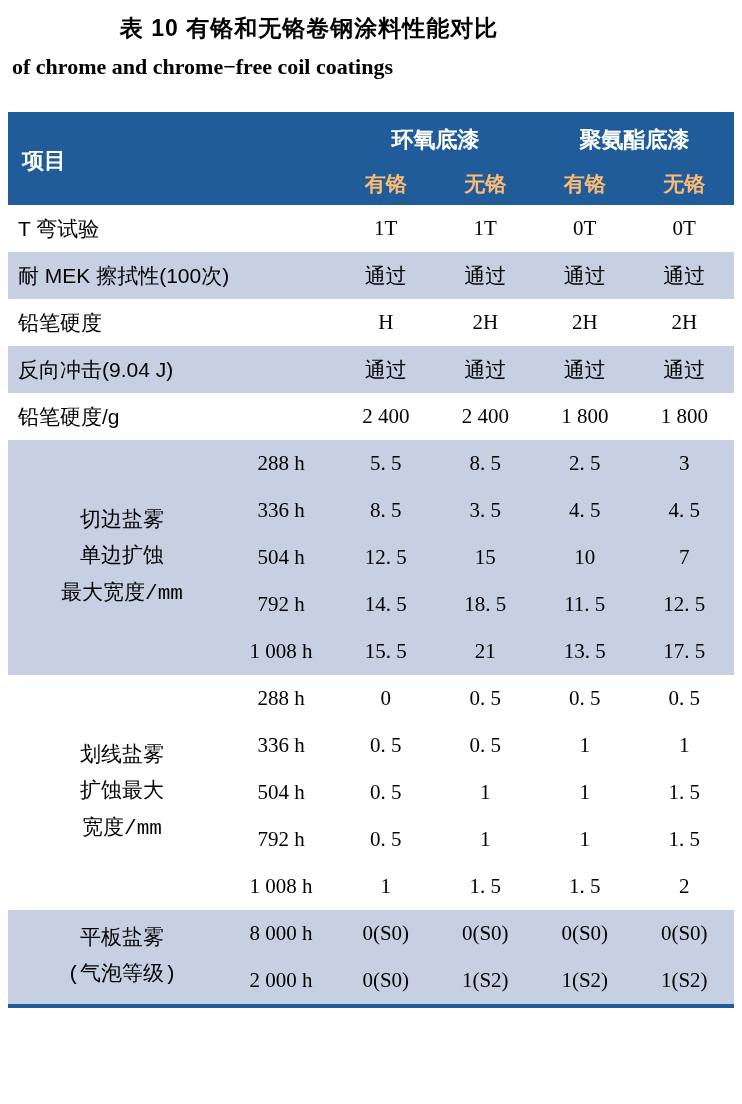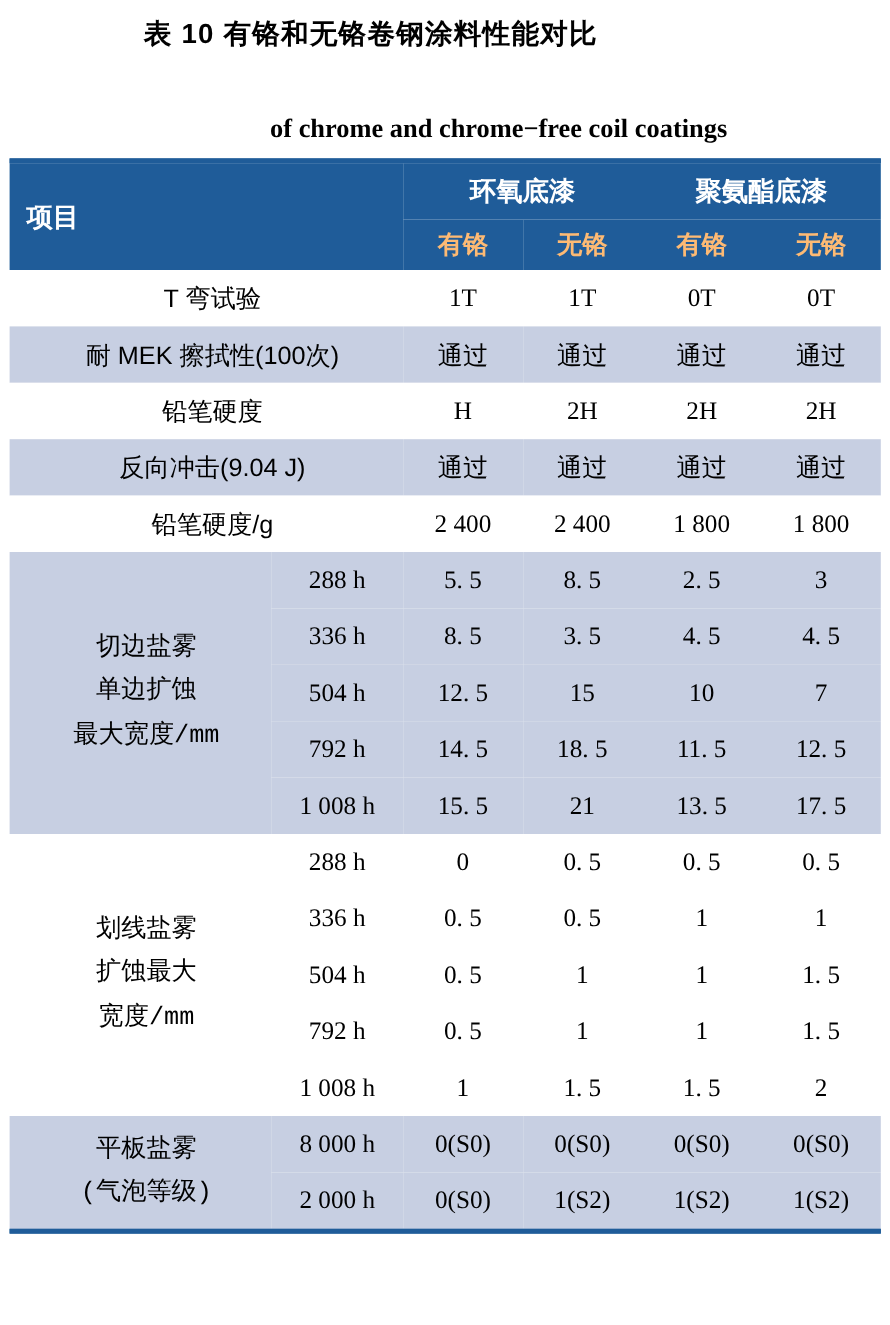--- a/index.html
+++ b/index.html
@@ -38,26 +38,25 @@
     padding: 6px 4px 0 4px;
   }
   .title-en .l1 {
     display: block;
     text-align: justify;
     text-align-last: justify;
     white-space: nowrap;
   }
   .title-en .l2 {
     display: block;
-    text-align: right;
+    text-align: left;
     white-space: nowrap;
-    margin-top: 40px;
   }
   table.data {
-    margin-top: 8px;
+    margin-top: 28px;
     border-collapse: collapse;
     width: 726px;
     table-layout: fixed;
     font-size: 20px;
   }
   table.data col.c-item { width: 218px; }
   table.data col.c-time { width: 110px; }
   table.data col.c-val  { width: 99.5px; }
 
   .hdr-band {
@@ -99,21 +98,21 @@
   }
   .grp-head {
     border-bottom: 1.5px solid #ffffff;
   }
   .body-row td {
     height: 47px;
     font-size: 21px;
     text-align: center;
   }
   .body-row td.item {
-    text-align: center;
+    text-align: left;
     padding-left: 10px;
     font-family: "Liberation Sans", "DejaVu Sans", sans-serif;
     font-size: 21px;
   }
   .body-row td.time {
     text-align: center;
     font-size: 21px;
   }
   .shade {
     background: #c7cfe2;

